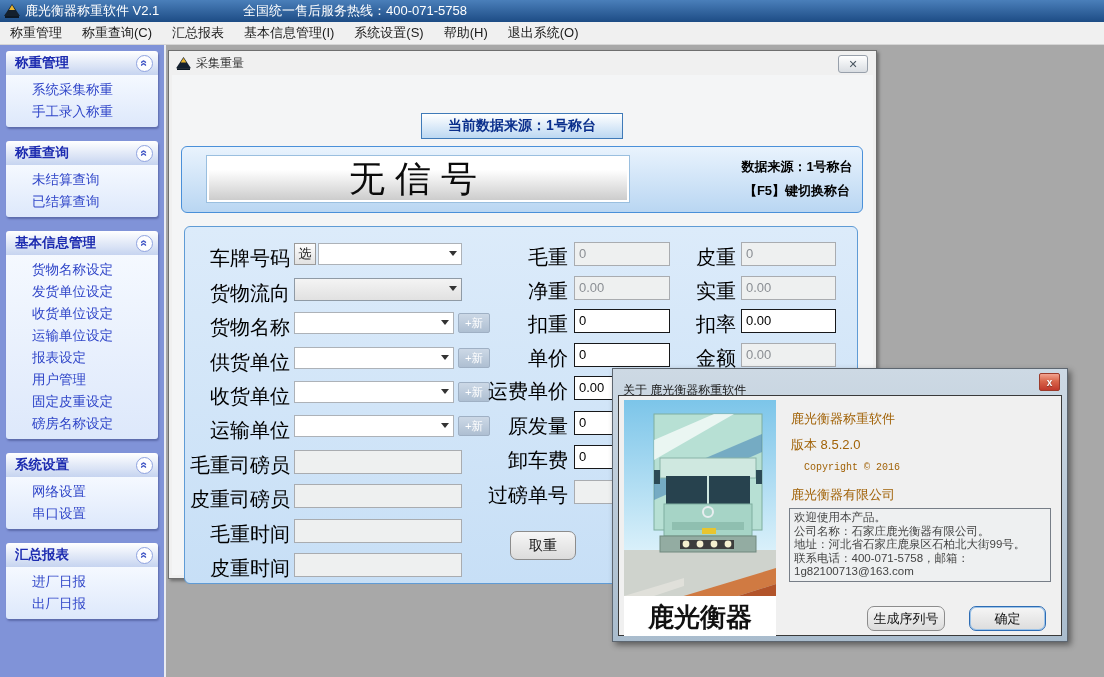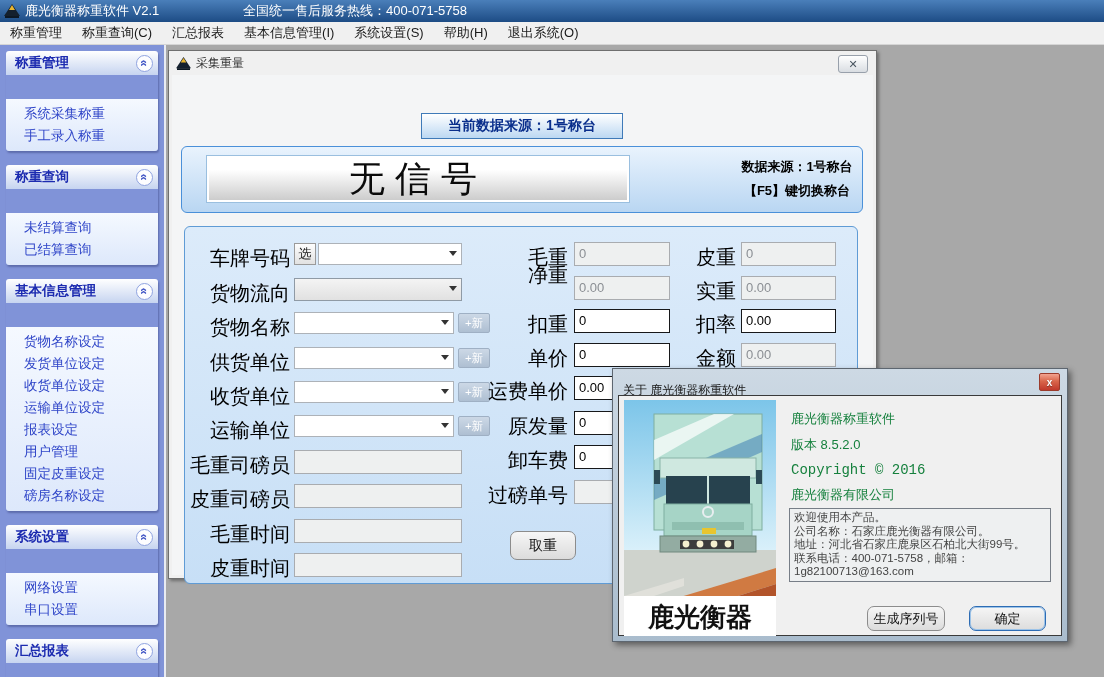--- a/index.html
+++ b/index.html
@@ -25,21 +25,21 @@
   .sb-panel{margin:0 6px 14px 6px;border-radius:3px;overflow:hidden;
     box-shadow:1px 2px 2px rgba(25,35,90,.35);}
   .sb-panel:first-child{margin-top:6px;}
   .sb-head{height:24px;background:linear-gradient(#ffffff,#c6d4f0);display:flex;
     align-items:center;justify-content:space-between;padding:0 5px 0 9px;}
   .sb-title{font-size:13.5px;font-weight:bold;color:#1c2bb0;}
   .sb-chevron{width:17px;height:17px;border-radius:50%;background:#fdfdff;border:1px solid #8fa3e0;
     display:flex;align-items:center;justify-content:center;}
   .sb-chevron i{font-style:normal;font-weight:bold;color:#4458c6;font-size:12px;line-height:1;
     transform:rotate(90deg) translateY(.5px);display:block;}
-  .sb-body{background:linear-gradient(180deg,#f5f9ff,#dde8fb);padding:3px 0 5px 4px;margin-top:24px;}
+  .sb-body{background:linear-gradient(180deg,#f5f9ff,#dde8fb);padding:3px 0 5px 12px;}
   .sb-item{font-size:13.5px;color:#2f45c8;padding:3px 6px 3px 14px;height:22px;cursor:default;}
 
   
   .cw{position:absolute;left:168px;top:50px;width:709px;height:529px;background:#f0f0f0;
     border:1px solid #6f6f6f;box-shadow:2px 2px 3px rgba(0,0,0,.35);}
   .cw-titlebar{position:absolute;left:0;top:0;width:100%;height:24px;background:#f0f0f0;
     display:flex;align-items:center;font-size:12px;color:#333;}
   .cw-titlebar .cw-icon{width:15px;height:13px;margin:0 5px 0 7px;}
   .cw-close{position:absolute;right:8px;top:4px;width:30px;height:18px;border:1px solid #98a0ab;
     border-radius:3px;background:linear-gradient(#ffffff,#d9dde2);display:flex;align-items:center;
@@ -88,22 +88,22 @@
     background:linear-gradient(#cdd9e4,#a9bccd);border:1px solid #5d6670;
     box-shadow:3px 3px 6px rgba(0,0,0,.45);}
   .dlg-title{position:absolute;left:10px;top:5px;font-size:12px;color:#1a1a1a;margin-top:8px;}
   .dlg-close{position:absolute;right:7px;top:4px;width:21px;height:18px;border:1px solid #9b3b2b;
     border-radius:2px;background:linear-gradient(#f2a38f 0%,#d9664b 45%,#c0392b 100%);
     color:#fff;font-size:10px;font-weight:bold;display:flex;align-items:center;justify-content:center;
     text-shadow:0 1px 1px rgba(0,0,0,.4);}
   .dlg-client{position:absolute;left:5px;top:26px;right:5px;bottom:5px;background:#f0f0f0;
     border:1px solid #3a3a3a;}
   .truck-fig{position:absolute;left:5px;top:4px;width:152px;height:236px;background:#fff;overflow:hidden;}
-  .dlg-line{position:absolute;left:172px;font-size:13px;color:#15803d;white-space:nowrap;}
-  .dlg-line.mono{font-family:"Liberation Mono","DejaVu Sans Mono",monospace;font-size:14px;}
+  .dlg-line{position:absolute;left:172px;font-size:13px;color:#a16207;white-space:nowrap;}
+  .dlg-line.mono{font-family:"Liberation Mono","DejaVu Sans Mono",monospace;font-size:10px;margin-left:13px;}
   .info-box{position:absolute;left:170px;top:112px;width:262px;height:74px;
     border:1px solid #777e87;background:#eef0f1;color:#444;
     font-size:11.5px;line-height:13.5px;padding:2px 4px;overflow:hidden;}
   .gen-btn{position:absolute;left:248px;top:210px;width:78px;height:25px;font-size:13px;}
   .ok-btn{position:absolute;left:350px;top:210px;width:77px;height:25px;font-size:13px;
     border:1px solid #2d6cb4;box-shadow:inset 0 0 0 1px #9cc3e8;}
 </style>
 </head>
 <body>
 
@@ -249,21 +249,21 @@
           <div class="lbl" style="left: 0px; width: 105px; top: 225px;">毛重司磅员</div>
           <div class="inp ro" style="left: 109px; top: 223px; width: 168px;"></div>
           <div class="lbl" style="left: 0px; width: 105px; top: 259px;">皮重司磅员</div>
           <div class="inp ro" style="left: 109px; top: 257px; width: 168px;"></div>
           <div class="lbl" style="left: 0px; width: 105px; top: 294px;">毛重时间</div>
           <div class="inp ro" style="left: 109px; top: 292px; width: 168px;"></div>
           <div class="lbl" style="left: 0px; width: 105px; top: 328px;">皮重时间</div>
           <div class="inp ro" style="left: 109px; top: 326px; width: 168px;"></div>
           <div class="lbl" style="left: 240px; width: 143px; top: 17px;">毛重</div>
           <div class="inp ro" style="left: 389px; top: 15px; width: 96px;">0</div>
-          <div class="lbl" style="left: 240px; width: 143px; top: 35px;">净重</div>
+          <div class="lbl" style="left: 240px; width: 143px; top: 51px;">净重</div>
           <div class="inp ro" style="left: 389px; top: 49px; width: 96px;">0.00</div>
           <div class="lbl" style="left: 240px; width: 143px; top: 84px;">扣重</div>
           <div class="inp ed" style="left: 389px; top: 82px; width: 96px;">0</div>
           <div class="lbl" style="left: 240px; width: 143px; top: 118px;">单价</div>
           <div class="inp ed" style="left: 389px; top: 116px; width: 96px;">0</div>
           <div class="lbl" style="left: 240px; width: 143px; top: 151px;">运费单价</div>
           <div class="inp ed" style="left: 389px; top: 149px; width: 96px;">0.00</div>
           <div class="lbl" style="left: 240px; width: 143px; top: 186px;">原发量</div>
           <div class="inp ed" style="left: 389px; top: 184px; width: 96px;">0</div>
           <div class="lbl" style="left: 240px; width: 143px; top: 220px;">卸车费</div>

